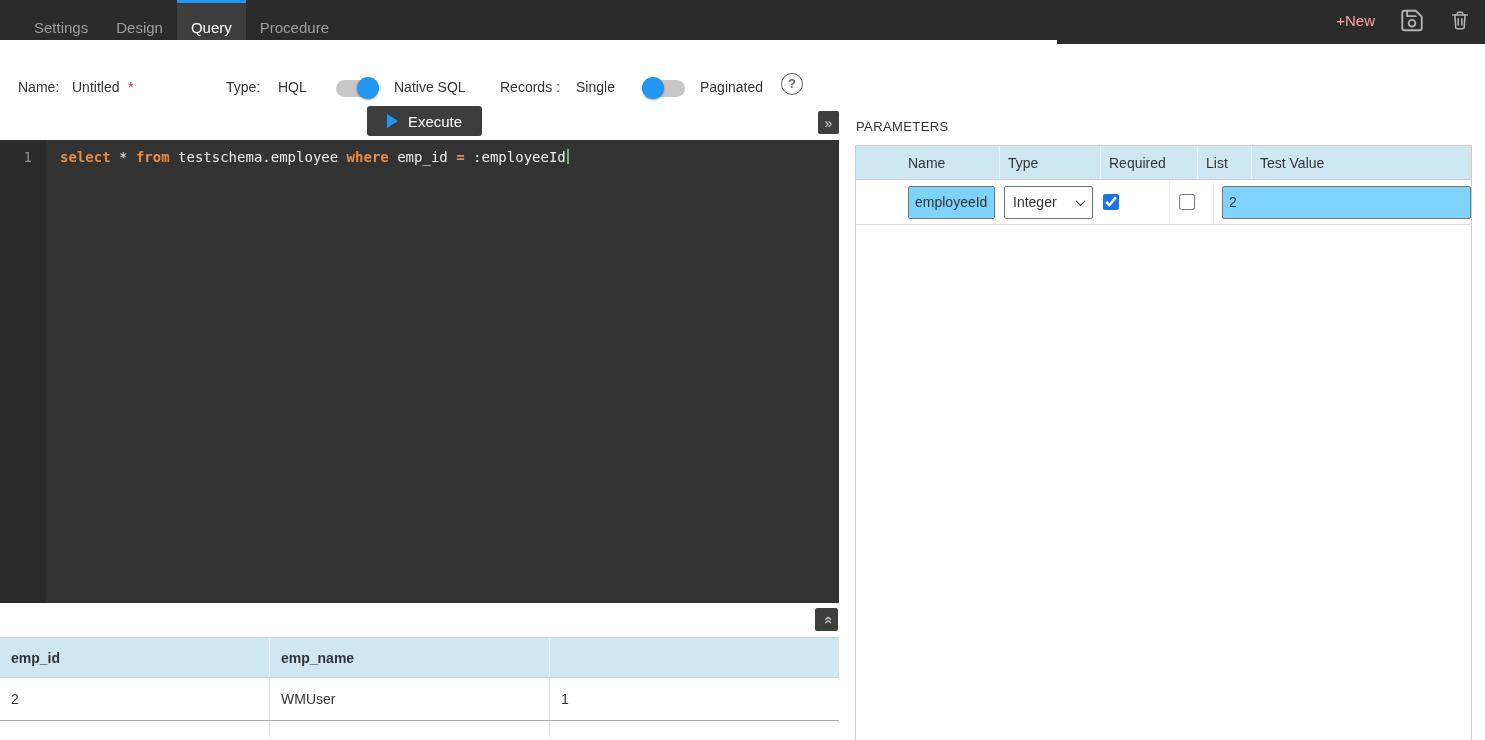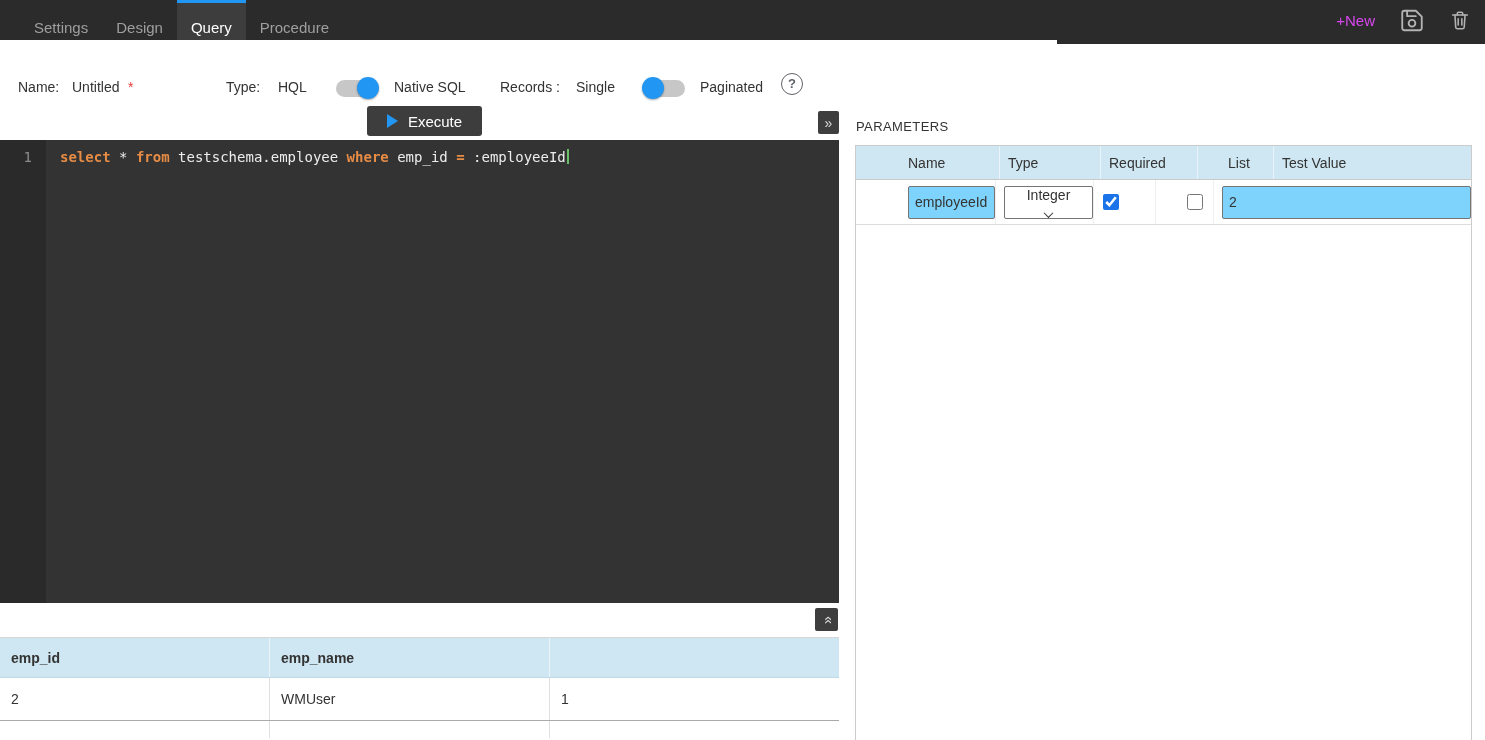--- a/index.html
+++ b/index.html
@@ -9,21 +9,21 @@
     font-family:"Liberation Sans", sans-serif; background:#fff; color:#333;
   }
 
   
   .header { position:absolute; left:0; top:0; width:100%; height:40px; background:#2b2b2b; }
   .header-ext { position:absolute; left:1057px; top:40px; right:0; height:4px; background:#2b2b2b; }
   .tabs { display:flex; margin-left:20px; height:40px; }
   .tab { padding:8px 14px; line-height:40px; font-size:15px; color:#9f9f9f; cursor:pointer; }
   .tab.active { background:#3d3d3d; color:#fff; box-shadow:inset 0 3px 0 #2196f3; }
   .header-right { position:absolute; right:14px; top:0; height:40px; display:flex; align-items:center; gap:24px; }
-  .new-label { color:#d946ef; font-size:15px; cursor:pointer; }
+  .new-label { color:#fca5a5; font-size:15px; cursor:pointer; }
   .hicon { display:flex; align-items:center; cursor:pointer; }
 
   
   .form-row { position:absolute; left:0; top:70px; width:845px; height:36px; font-size:14px; }
   .fitem { position:absolute; top:9px; white-space:nowrap; }
   .req { color:#e53935; }
   .toggle { position:absolute; width:42px; height:17px; border-radius:9px; background:#c7c7c7; cursor:pointer; }
   .toggle .knob { position:absolute; top:-3px; width:22px; height:22px; border-radius:50%;
                   background:#2196f3; box-shadow:0 1px 2px rgba(0,0,0,.35); }
   .toggle.knob-right .knob { right:-1px; }
@@ -66,31 +66,31 @@
   .rc2 { flex:1; }
   .r-header .rc0, .r-header .rc1 { border-right:1px solid #eaf4f9; }
 
   
   .params-title { position:absolute; left:856px; top:119px; font-size:13px; color:#333; letter-spacing:.4px; }
   .params { position:absolute; left:855px; top:145px; width:617px; bottom:0;
             border:1px solid #ccc; border-bottom:none; font-size:14px; }
   .p-header { display:flex; height:34px; background:#cfe7f3; border-bottom:1px solid #c9c9c9; }
   .p-row { display:flex; height:45px; background:#fff; border-bottom:1px solid #ddd; }
   .pcell { display:flex; align-items:center; padding-left:8px; }
-  .pc0 { width:100px;margin-left:44px; } .pc1 { width:101px; } .pc2 { width:97px; } .pc3 { width:54px;margin-left:22px; } .pc4 { flex:1; }
+  .pc0 { width:100px;margin-left:44px; } .pc1 { width:101px; } .pc2 { width:97px; } .pc3 { width:54px; } .pc4 { flex:1; }
   .p-header .pcell { border-right:1px solid #e9f3f9; }
   .p-header .pc4 { border-right:none; }
   .p-row .pcell { border-right:1px solid #efefef; }
   .p-row .pc4 { border-right:none; }
   .p-input { height:33px; border:1px solid #757575; border-radius:2px; font-size:14px;
              font-family:"Liberation Sans", sans-serif; color:#333; padding:0 6px; background:#7dd3fc; }
   .name-input { width:87px; }
   .test-input { width:249px; }
   .p-select { width:89px; height:33px; border:1px solid #757575; border-radius:2px; background:#fff;
-              display:flex; align-items:center; justify-content:space-between; padding:0 8px; cursor:pointer;flex-direction:column; }
+              display:flex; align-items:center; justify-content:space-between; padding:0 8px; cursor:pointer; }
   .chevron { width:7px; height:7px; border-right:1.6px solid #333; border-bottom:1.6px solid #333;
              transform:rotate(45deg) translate(-1px,-1px); }
   .pcheck { width:16px; height:16px; accent-color:#1a73e8; margin-left:1px; cursor:pointer; }
 </style>
 </head>
 <body>
 
 <div class="app">
 
   <div class="header">

